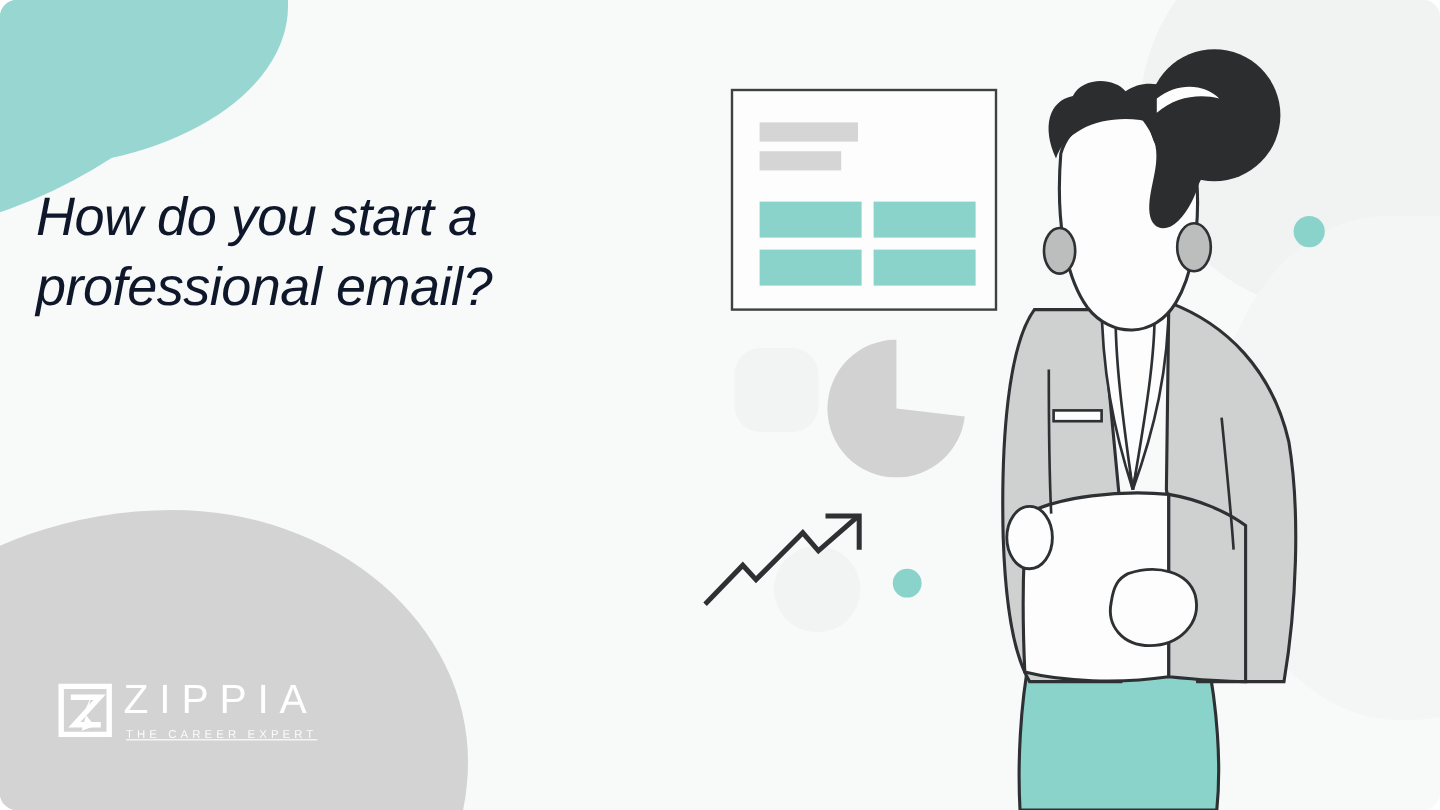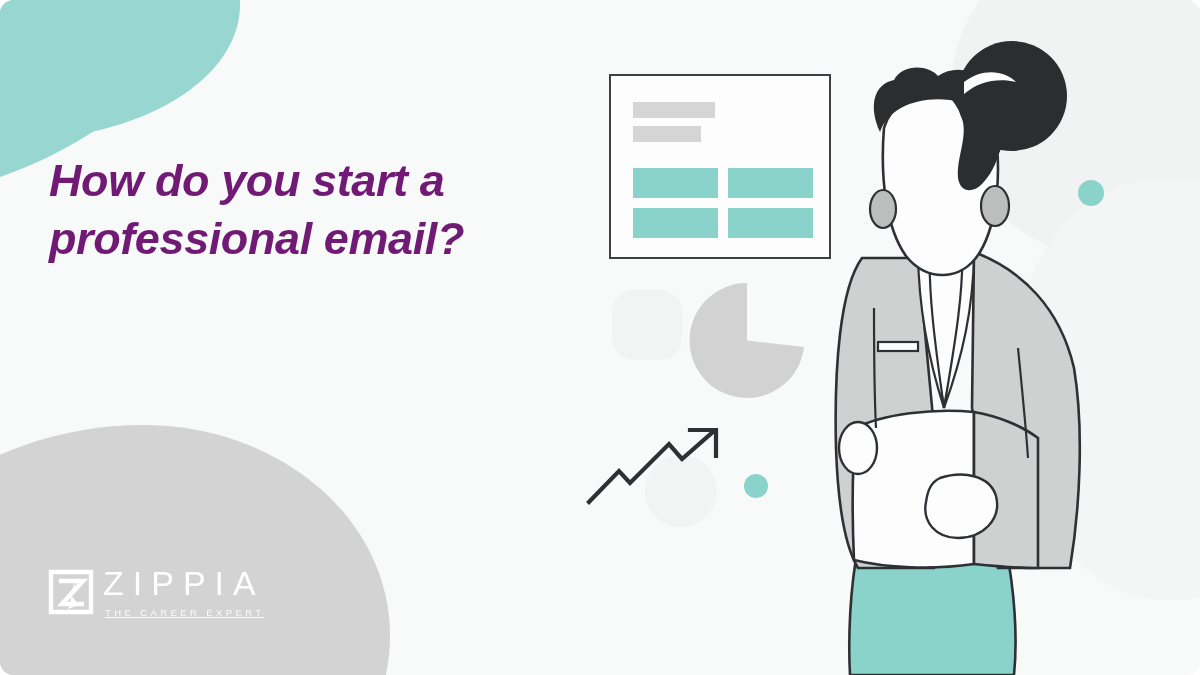--- a/index.html
+++ b/index.html
@@ -69,24 +69,23 @@
 
   .dot-teal { position:absolute; background:#8ad3cb; border-radius:50%; }
   .dot-a { left:1078px; top:180px; width:26px; height:26px; }
   .dot-b { left:744px; top:474px; width:24px; height:24px; }
 
   
   .headline {
     position:absolute; left:30px; top:152px;
     width:500px;
     font-size:45px; line-height:1.28;
-    font-weight:bold; font-style:italic;
-    color:#701a75;
+    font-weight:normal; font-style:italic;
+    color:#0f172a;
     letter-spacing:-0.4px;
-    margin-left:19px;
   }
 
   
   .logo-wrap {
     position:absolute; left:46px; top:566px;
     display:flex; align-items:center; gap:7px;
   }
   .logo-mark { width:50px; height:50px; display:block; }
   .logo-text { display:flex; flex-direction:column; }
   .logo-word {

